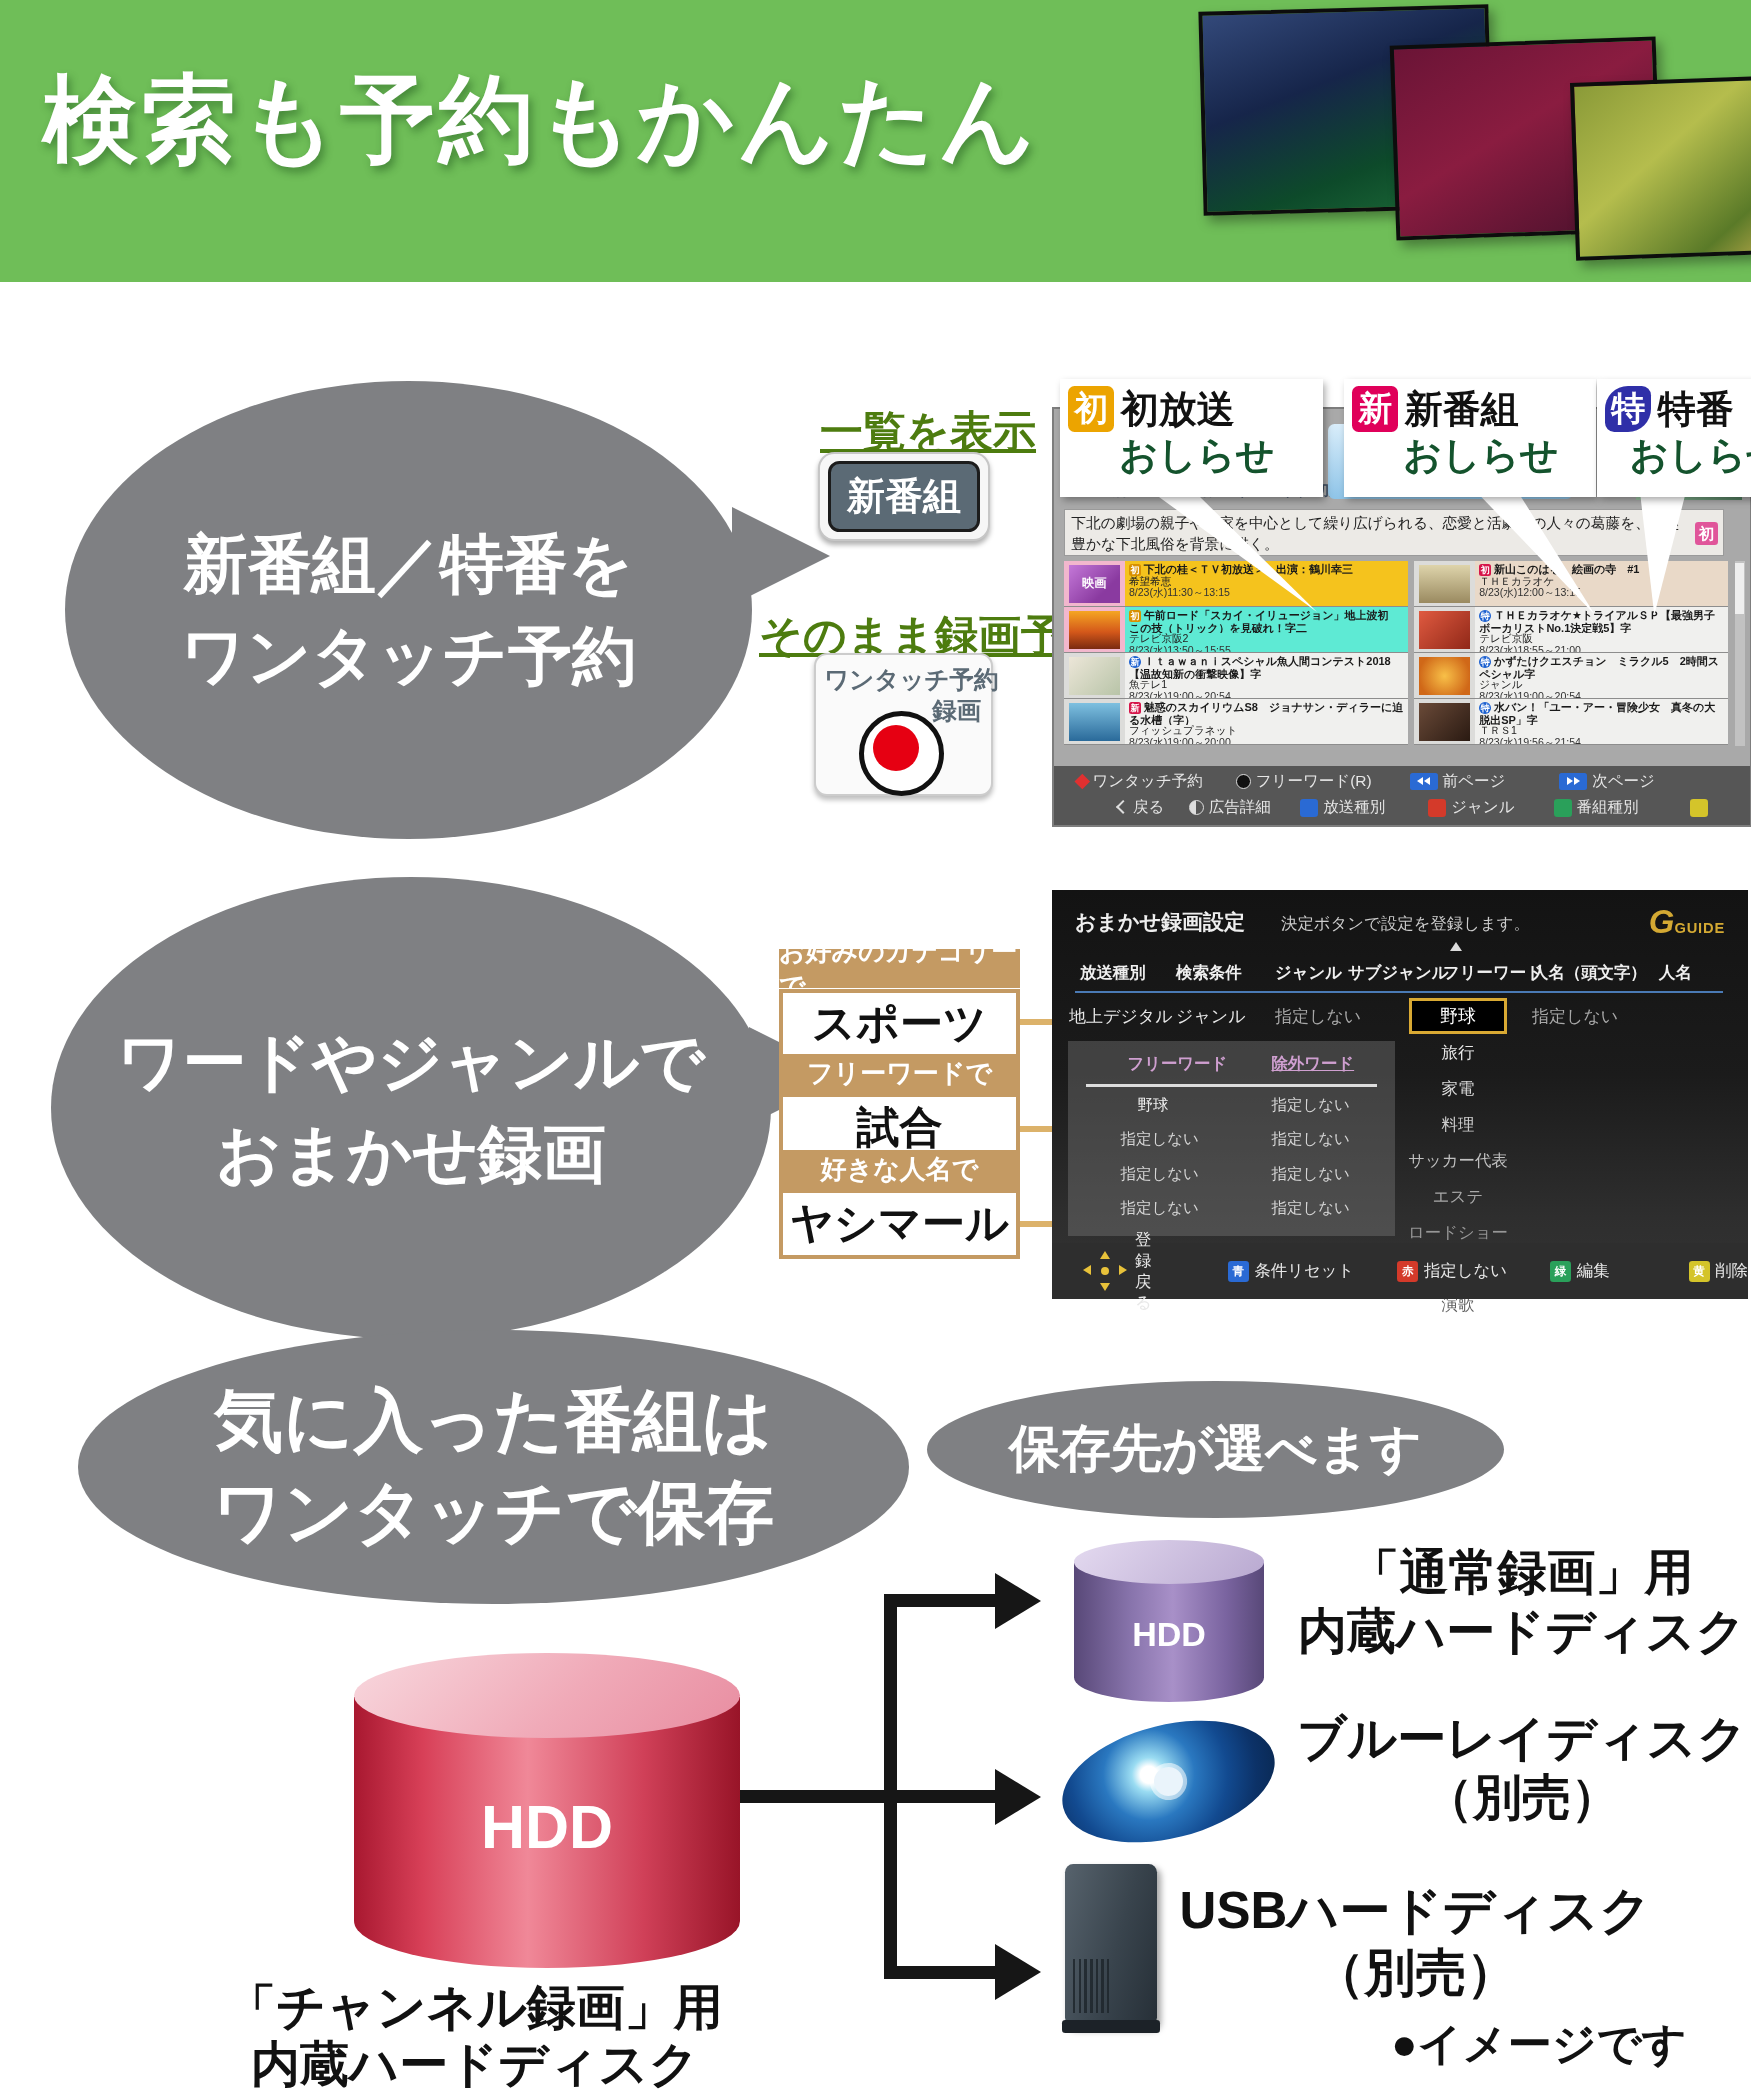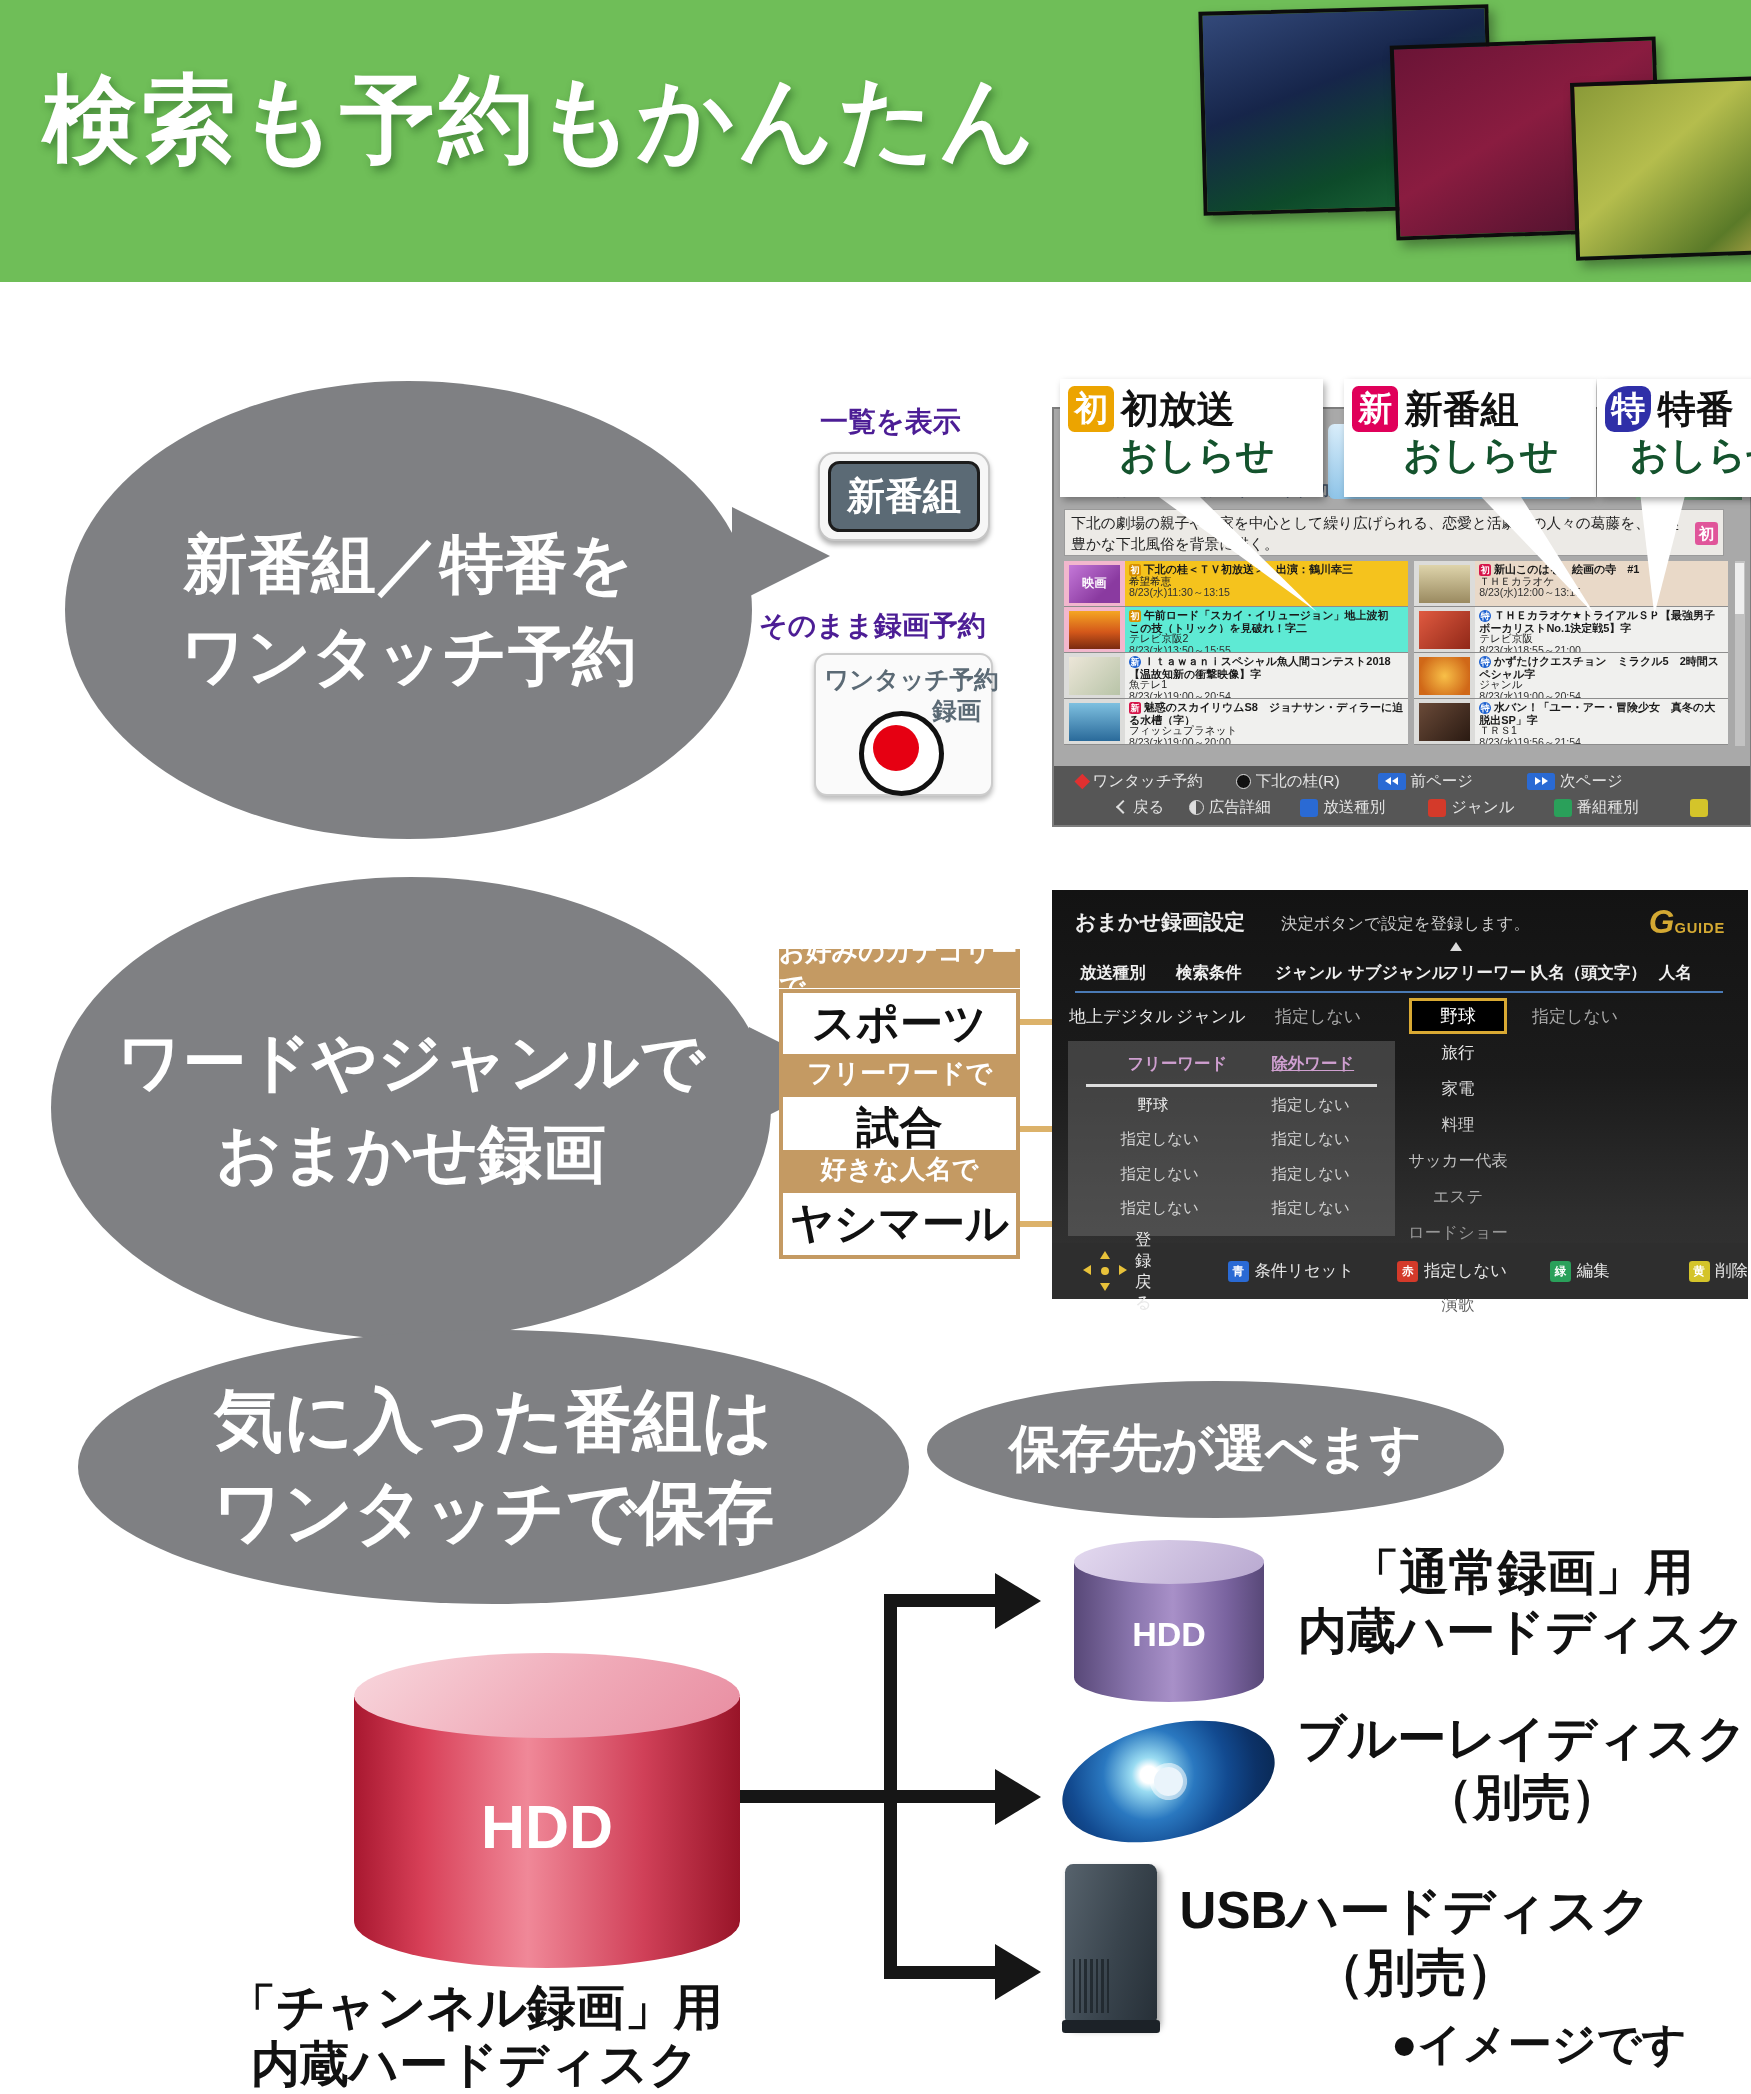--- a/index.html
+++ b/index.html
@@ -25,21 +25,21 @@
   .bubble1{left:65px;top:381px;width:687px;height:458px;font-size:64px;line-height:92px;}
   .bubble2{left:51px;top:877px;width:720px;height:462px;font-size:64px;line-height:92px;}
   .bubble3{left:78px;top:1330px;width:831px;height:274px;font-size:69px;line-height:92px;}
   .bubble4{left:927px;top:1381px;width:577px;height:137px;font-size:51px;}
   .ptr{width:0;height:0;border-top:49px solid transparent;border-bottom:49px solid transparent;
     border-left:98px solid #7f8083;}
   .ptr1{left:732px;top:507px;}
   .ptr2{left:749px;top:1027px;}
 
   
-  .sm-label{font-size:28px;font-weight:900;color:#4c1d95;white-space:nowrap;}
+  .sm-label{font-size:43px;font-weight:900;color:#4d7c0f;white-space:nowrap;text-decoration:underline;}
   .btn-new-outer{left:818px;top:452px;width:168px;height:85px;background:#f6f6f6;
     border:2.5px solid #c6c6c6;border-radius:16.4px;box-shadow:0 3.3px 4.9px rgba(0,0,0,.3);}
   .btn-new-inner{position:absolute;left:8.2px;top:7.4px;right:8.2px;bottom:7.4px;background:#5b6a75;
     border:3.3px solid #1c1c1c;border-radius:11.5px;display:flex;align-items:center;justify-content:center;
     color:#fff;font-size:38px;font-weight:900;}
   .btn-rec-outer{left:814px;top:653px;width:175px;height:139px;background:#fafafa;
     border:2.5px solid #cccccc;border-radius:13px;box-shadow:0 3.3px 4.9px rgba(0,0,0,.25);}
   .btn-rec-l1{position:absolute;left:8.2px;top:8.2px;font-size:24.5px;font-weight:900;color:#5b6a75;white-space:nowrap;}
   .btn-rec-l2{position:absolute;right:9.8px;top:39px;font-size:24.5px;font-weight:900;color:#5b6a75;}
   .rec-ring{position:absolute;left:43px;top:56px;width:75px;height:75px;border-radius:50%;
@@ -333,21 +333,21 @@
       </div>
 
     <div class="ctrlbar">
       <div class="crow crow1">
         <div class="citem" style="margin-left:23px;">
           <span class="cicon dia"></span>
           <span>ワンタッチ予約</span>
           </div>
         <div class="citem" style="margin-left:33px;">
           <span class="cicon reccirc"></span>
-          <span>下北の桂(R)</span>
+          <span>フリーワード(R)</span>
           </div>
         <div class="citem" style="margin-left:38px;">
           <span class="cicon pgbtn">
               <span class="tri-l"></span>
               <span class="tri-l"></span>
             </span>
           <span>前ページ</span>
           </div>
         <div class="citem" style="margin-left:54px;">
           <span class="cicon pgbtn">

